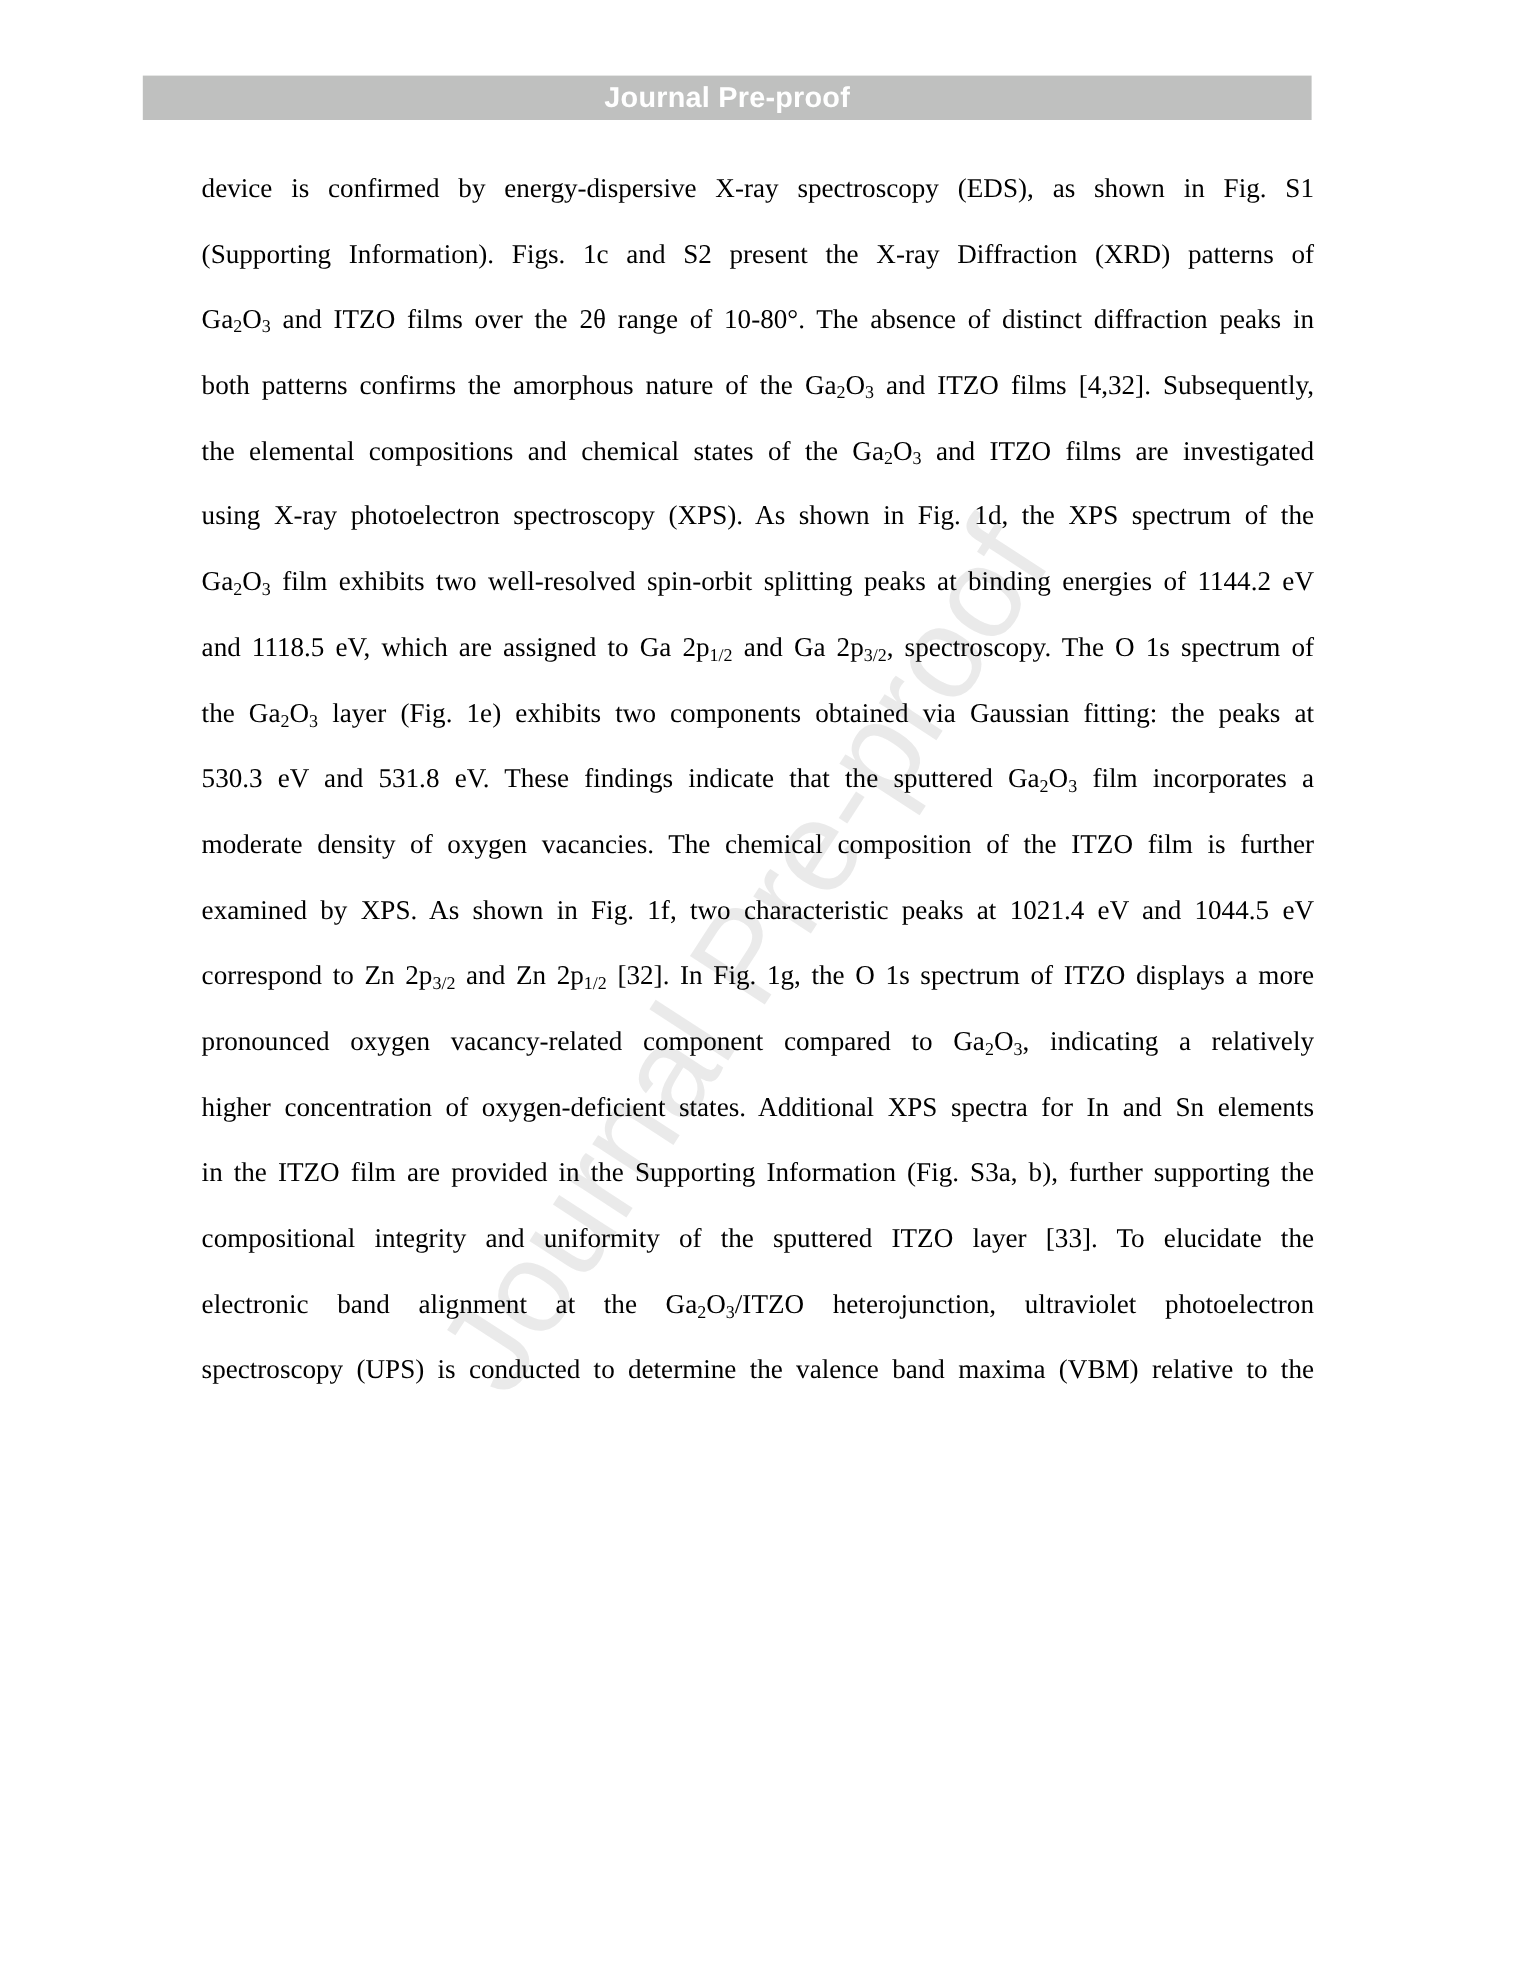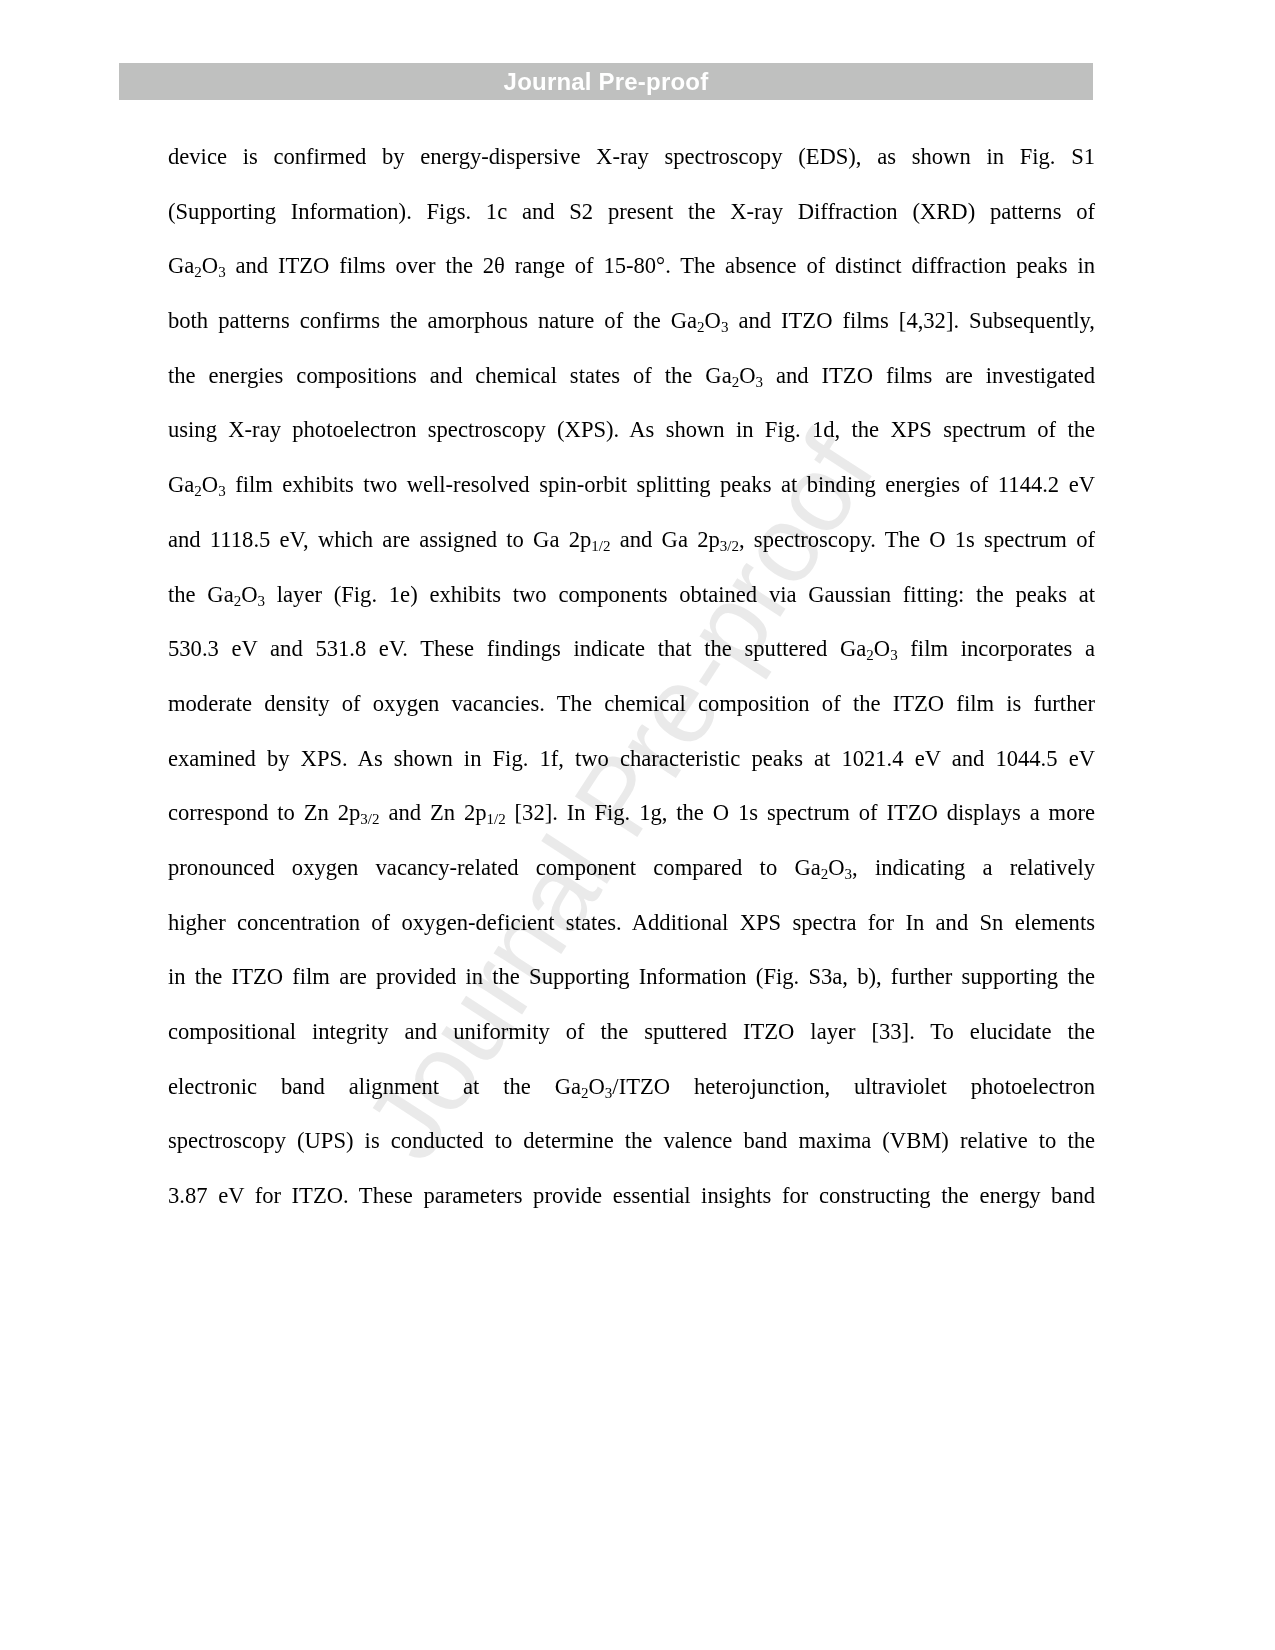--- a/index.html
+++ b/index.html
@@ -85,33 +85,32 @@
 
   <div class="banner">
     <span class="banner-text">Journal Pre-proof</span>
   </div>
 
   <div class="watermark">Journal Pre-proof</div>
 
   <div class="body-text" id="body-text">
       <div class="line"><span>device is confirmed by energy-dispersive X-ray spectroscopy (EDS), as shown in Fig. S1</span></div>
       <div class="line"><span>(Supporting Information). Figs. 1c and S2 present the X-ray Diffraction (XRD) patterns of</span></div>
-      <div class="line"><span>Ga</span><span class="sub">2</span><span>O</span><span class="sub">3</span><span> and ITZO films over the 2θ range of 15-80°. The absence of distinct diffraction peaks in</span></div>
+      <div class="line"><span>Ga</span><span class="sub">2</span><span>O</span><span class="sub">3</span><span> and ITZO films over the 2θ range of 10-80°. The absence of distinct diffraction peaks in</span></div>
       <div class="line"><span>both patterns confirms the amorphous nature of the Ga</span><span class="sub">2</span><span>O</span><span class="sub">3</span><span> and ITZO films [4,32]. Subsequently,</span></div>
-      <div class="line"><span>the energies compositions and chemical states of the Ga</span><span class="sub">2</span><span>O</span><span class="sub">3</span><span> and ITZO films are investigated</span></div>
+      <div class="line"><span>the elemental compositions and chemical states of the Ga</span><span class="sub">2</span><span>O</span><span class="sub">3</span><span> and ITZO films are investigated</span></div>
       <div class="line"><span>using X-ray photoelectron spectroscopy (XPS). As shown in Fig. 1d, the XPS spectrum of the</span></div>
       <div class="line"><span>Ga</span><span class="sub">2</span><span>O</span><span class="sub">3</span><span> film exhibits two well-resolved spin-orbit splitting peaks at binding energies of 1144.2 eV</span></div>
       <div class="line"><span>and 1118.5 eV, which are assigned to Ga 2p</span><span class="sub">1/2</span><span> and Ga 2p</span><span class="sub">3/2</span><span>, spectroscopy.  The O 1s spectrum of</span></div>
       <div class="line"><span>the Ga</span><span class="sub">2</span><span>O</span><span class="sub">3</span><span> layer (Fig. 1e) exhibits two components obtained via Gaussian fitting: the peaks at</span></div>
       <div class="line"><span>530.3 eV and 531.8 eV. These findings indicate that the sputtered Ga</span><span class="sub">2</span><span>O</span><span class="sub">3</span><span> film incorporates a</span></div>
       <div class="line"><span>moderate density of oxygen vacancies. The chemical composition of the ITZO film is further</span></div>
       <div class="line"><span>examined by XPS. As shown in Fig. 1f, two characteristic peaks at 1021.4 eV and 1044.5 eV</span></div>
       <div class="line"><span>correspond to Zn 2p</span><span class="sub">3/2</span><span> and Zn 2p</span><span class="sub">1/2</span><span> [32]. In Fig. 1g, the O 1s spectrum of ITZO displays a more</span></div>
       <div class="line"><span>pronounced oxygen vacancy-related component compared to Ga</span><span class="sub">2</span><span>O</span><span class="sub">3</span><span>, indicating a relatively</span></div>
       <div class="line"><span>higher concentration of oxygen-deficient states. Additional XPS spectra for In and Sn elements</span></div>
       <div class="line"><span>in the ITZO film are provided in the Supporting Information (Fig. S3a, b), further supporting the</span></div>
       <div class="line"><span>compositional integrity and uniformity of the sputtered ITZO layer [33]. To elucidate the</span></div>
       <div class="line"><span>electronic band alignment at the Ga</span><span class="sub">2</span><span>O</span><span class="sub">3</span><span>/ITZO heterojunction, ultraviolet photoelectron</span></div>
       <div class="line"><span>spectroscopy (UPS) is conducted to determine the valence band maxima (VBM) relative to the</span></div>
-      <div class="line last"><span>3.87 eV for ITZO. These parameters provide essential insights for constructing the energy band</span></div>
     </div>
 
 </div>
 
 </body></html>

